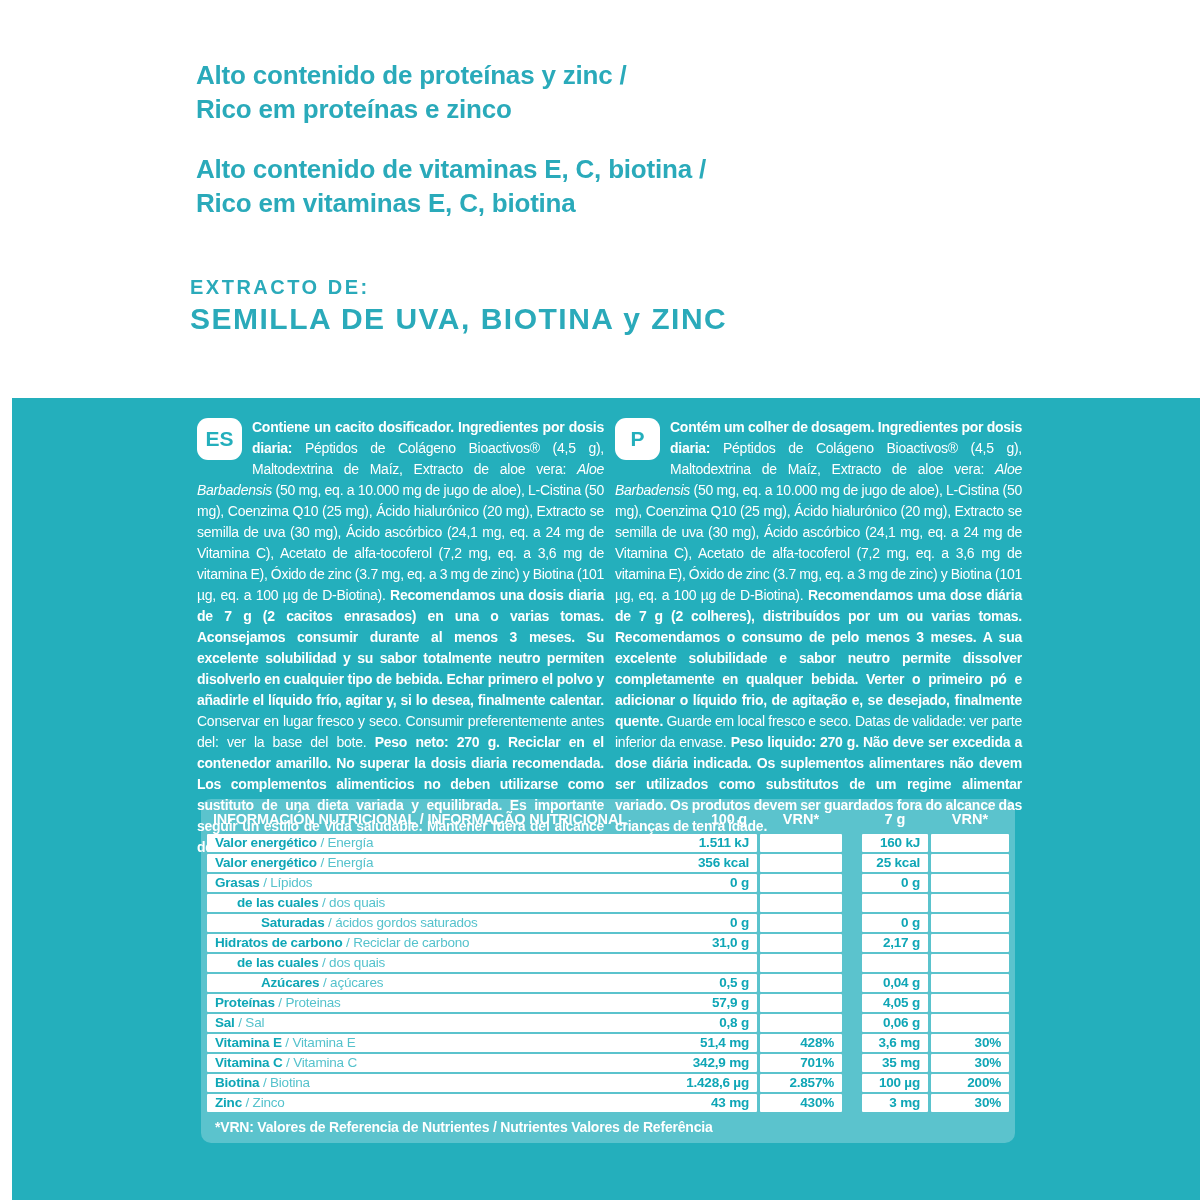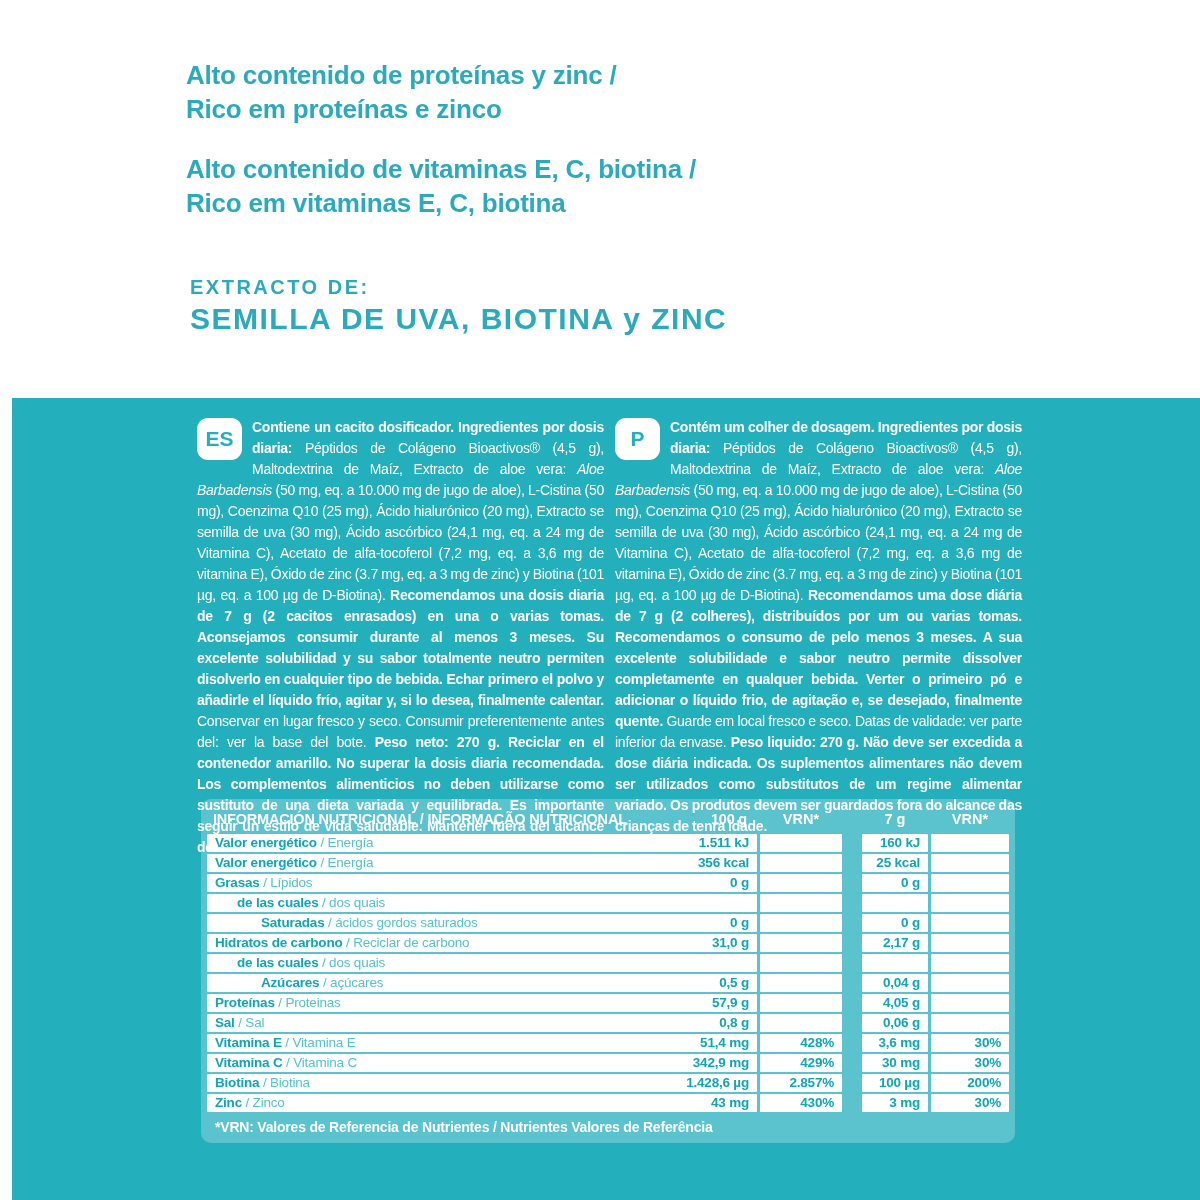--- a/index.html
+++ b/index.html
@@ -8,21 +8,21 @@
     --cell-teal:#0FA6B6;
     --cell-teal-light:#55C2CC;
     --panel:rgba(255,255,255,0.25);
   }
   *{margin:0;padding:0;box-sizing:border-box;}
   html,body{background:#fff;}
   body{font-family:"Liberation Sans",sans-serif;}
   .page{position:relative;width:1200px;height:1200px;background:#fff;overflow:hidden;}
 
   
-  .claim{position:absolute;left:186px;color:var(--teal-head);font-weight:700;
+  .claim{position:absolute;left:196px;color:var(--teal-head);font-weight:700;
          font-size:26px;line-height:34px;letter-spacing:-0.2px;}
   .claim .line{display:block;}
   #claim1{top:58px;}
   #claim2{top:152px;}
   .ex-label{position:absolute;left:190px;top:276px;color:var(--teal-head);
             font-weight:700;font-size:20px;letter-spacing:2.5px;}
   .ex-title{position:absolute;left:190px;top:302px;color:var(--teal-head);
             font-weight:700;font-size:30px;letter-spacing:1.5px;}
 
   
@@ -211,23 +211,23 @@
             <div class="cell num">428%</div>
             <div class="spc"></div>
             <div class="cell num">3,6 mg</div>
             <div class="cell num">30%</div>
           </div>
           <div class="trow tgrid ind0">
             <div class="cell main">
               <div class="lbl" style="display: inline;"><b>Vitamina C</b><div class="lt" style="display: inline;"> / Vitamina C</div></div>
               <div class="val">342,9 mg</div>
             </div>
-            <div class="cell num">429%</div>
-            <div class="spc"></div>
-            <div class="cell num">30 mg</div>
+            <div class="cell num">701%</div>
+            <div class="spc"></div>
+            <div class="cell num">35 mg</div>
             <div class="cell num">30%</div>
           </div>
           <div class="trow tgrid ind0">
             <div class="cell main">
               <div class="lbl" style="display: inline;"><b>Biotina</b><div class="lt" style="display: inline;"> / Biotina</div></div>
               <div class="val">1.428,6 µg</div>
             </div>
             <div class="cell num">2.857%</div>
             <div class="spc"></div>
             <div class="cell num">100 µg</div>

